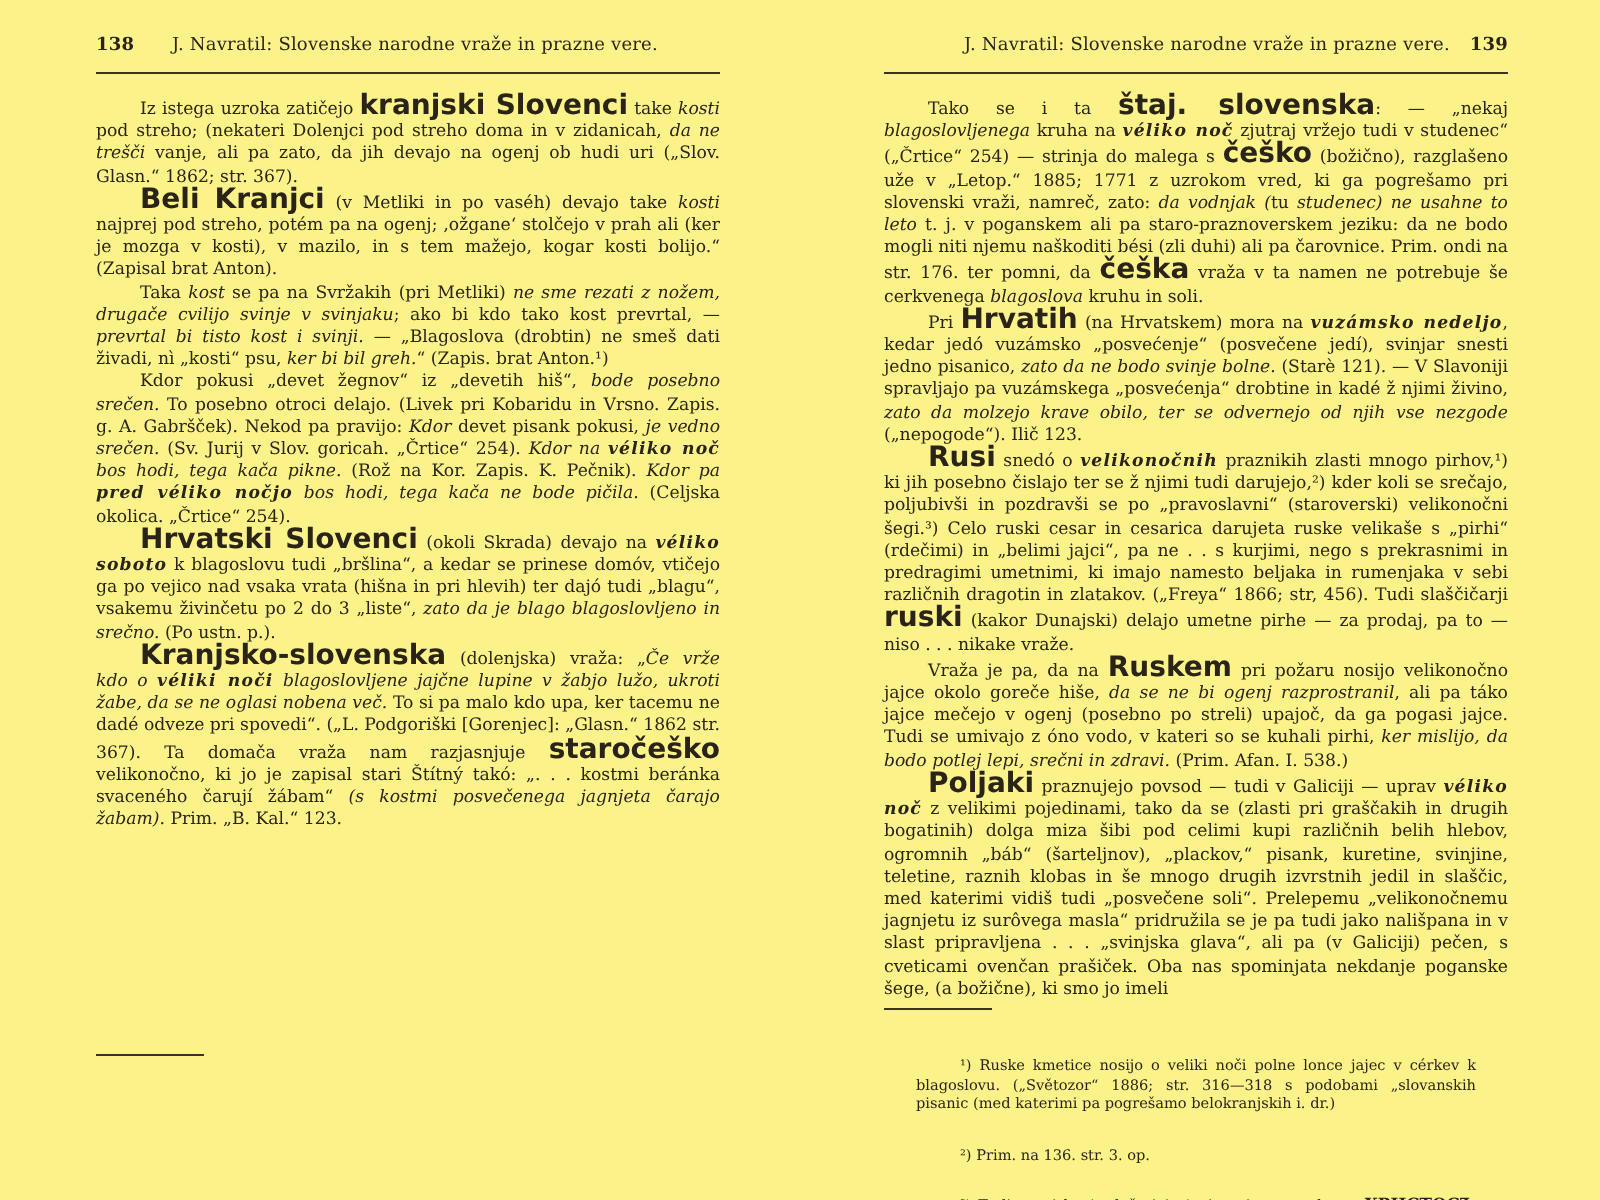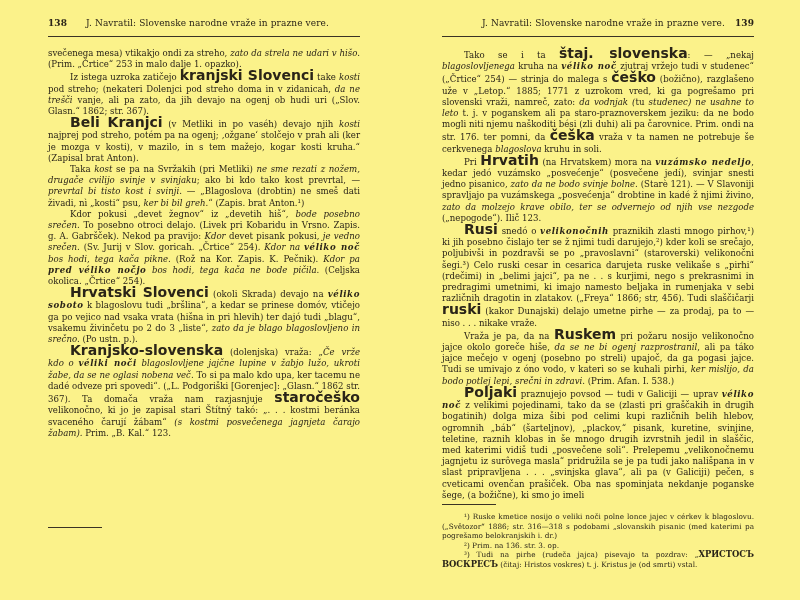--- a/index.html
+++ b/index.html
@@ -43,37 +43,36 @@
     position: absolute; left: 0; width: 54px; border-top: 1px solid #3a3324;
   }
   .left .rule { top: 527px; }
   .right .rule { top: 504px; }
   .footnotes {
     position: absolute; left: 0; right: 0;
     font-size: 7.3px; line-height: 9.6px; text-align: justify;
   }
   .left .footnotes { top: 531px; }
   .right .footnotes { top: 512px; }
-  .footnotes p { margin: 0; }
+  .footnotes p { margin: 16px; }
   .footnotes p.ind { text-indent: 22px; }
   .footnotes .b { font-family: "DejaVu Sans", "Liberation Sans", sans-serif; font-weight: bold; font-size: 7px; }
   .footnotes .cyr { font-weight: bold; font-size: 8.4px; }
 </style>
 </head>
 <body>
 
 <div class="page left">
   <div class="running-head">
     <span class="pno">138</span>
     <span class="title">J. Navratil: Slovenske narodne vraže in prazne vere.</span>
   </div>
   <div class="body-text">
-      <p><span>svečenega mesa) vtikakjo ondi za streho, </span><span class="i">zato da strela ne udari v hišo.</span><span> (Prim. „Črtice“ 253 in malo dalje 1. opazko).</span></p>
       <p class="ind"><span>Iz istega uzroka zatičejo </span><span class="b">kranjski Slovenci</span><span> take </span><span class="i">kosti</span><span> pod streho; (nekateri Dolenjci pod streho doma in v zidanicah, </span><span class="i">da ne trešči</span><span> vanje, ali pa zato, da jih devajo na ogenj ob hudi uri („Slov. Glasn.“ 1862; str. 367).</span></p>
-      <p class="ind"><span class="b">Beli Kranjci</span><span> (v Metliki in po vaséh) devajo njih </span><span class="i">kosti</span><span> najprej pod streho, potém pa na ogenj; ‚ožgane‘ stolčejo v prah ali (ker je mozga v kosti), v mazilo, in s tem mažejo, kogar kosti kruha.“ (Zapisal brat Anton).</span></p>
+      <p class="ind"><span class="b">Beli Kranjci</span><span> (v Metliki in po vaséh) devajo take </span><span class="i">kosti</span><span> najprej pod streho, potém pa na ogenj; ‚ožgane‘ stolčejo v prah ali (ker je mozga v kosti), v mazilo, in s tem mažejo, kogar kosti bolijo.“ (Zapisal brat Anton).</span></p>
       <p class="ind"><span>Taka </span><span class="i">kost</span><span> se pa na Svržakih (pri Metliki) </span><span class="i">ne sme rezati z nožem, drugače cvilijo svinje v svinjaku</span><span>; ako bi kdo tako kost prevrtal, — </span><span class="i">prevrtal bi tisto kost i svinji.</span><span> — „Blagoslova (drobtin) ne smeš dati živadi, nì „kosti“ psu, </span><span class="i">ker bi bil greh.</span><span>“ (Zapis. brat Anton.¹)</span></p>
       <p class="ind"><span>Kdor pokusi „devet žegnov“ iz „devetih hiš“, </span><span class="i">bode posebno srečen.</span><span> To posebno otroci delajo. (Livek pri Kobaridu in Vrsno. Zapis. g. A. Gabršček). Nekod pa pravijo: </span><span class="i">Kdor</span><span> devet pisank pokusi, </span><span class="i">je vedno srečen.</span><span> (Sv. Jurij v Slov. goricah. „Črtice“ 254). </span><span class="i">Kdor na </span><span class="bi">véliko noč</span><span class="i"> bos hodi, tega kača pikne.</span><span> (Rož na Kor. Zapis. K. Pečnik). </span><span class="i">Kdor pa </span><span class="bi">pred véliko nočjo</span><span class="i"> bos hodi, tega kača ne bode pičila.</span><span> (Celjska okolica. „Črtice“ 254).</span></p>
       <p class="ind"><span class="b">Hrvatski Slovenci</span><span> (okoli Skrada) devajo na </span><span class="bi">véliko soboto</span><span> k blagoslovu tudi „bršlina“, a kedar se prinese domóv, vtičejo ga po vejico nad vsaka vrata (hišna in pri hlevih) ter dajó tudi „blagu“, vsakemu živinčetu po 2 do 3 „liste“, </span><span class="i">zato da je blago blagoslovljeno in srečno.</span><span> (Po ustn. p.).</span></p>
       <p class="ind"><span class="b">Kranjsko-slovenska</span><span> (dolenjska) vraža: „</span><span class="i">Če vrže kdo o </span><span class="bi">véliki noči</span><span class="i"> blagoslovljene jajčne lupine v žabjo lužo, ukroti žabe, da se ne oglasi nobena več.</span><span> To si pa malo kdo upa, ker tacemu ne dadé odveze pri spovedi“. („L. Podgoriški [Gorenjec]: „Glasn.“ 1862 str. 367). Ta domača vraža nam razjasnjuje </span><span class="b">staročeško</span><span> velikonočno, ki jo je zapisal stari Štítný takó: „. . . kostmi beránka svaceného čarují žábam“ </span><span class="i">(s kostmi posvečenega jagnjeta čarajo žabam).</span><span> Prim. „B. Kal.“ 123.</span></p>
     </div>
   <div class="rule"></div>
 </div>
 
 <div class="page right">
   <div class="running-head">

